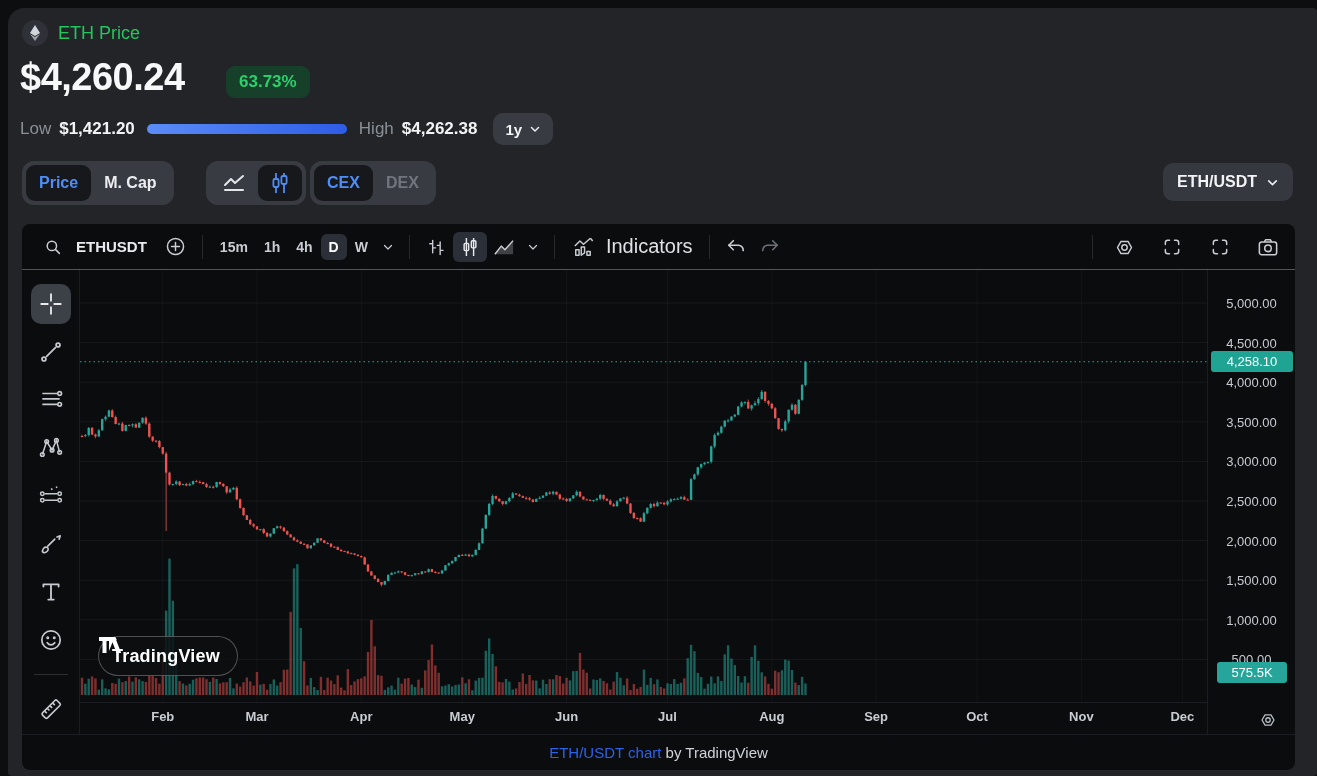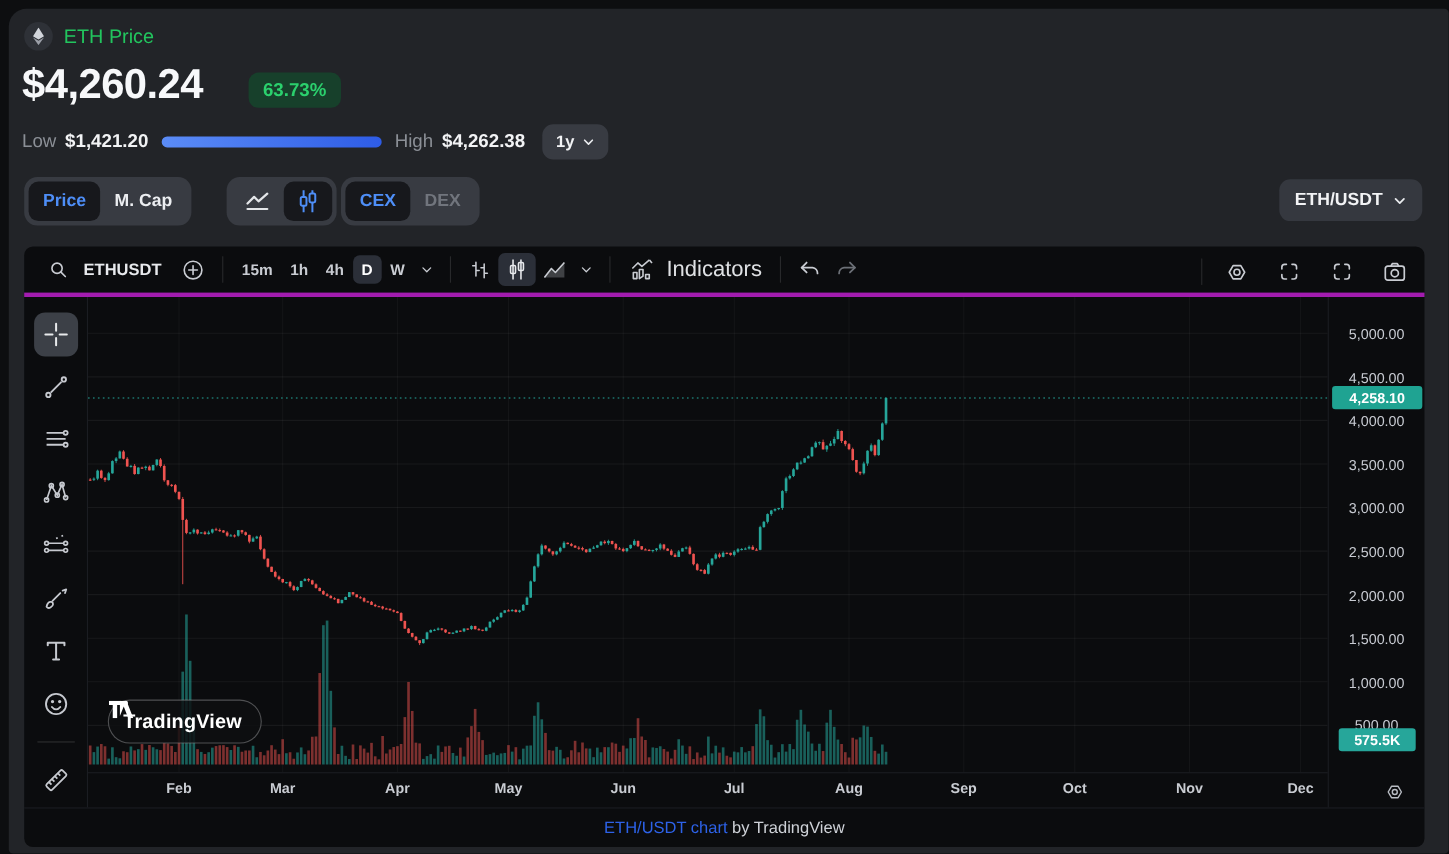--- a/index.html
+++ b/index.html
@@ -22,21 +22,21 @@
   .controls { position:absolute; left:0; top:153px; width:100%; height:46px;padding-left:19px; }
   .seg { position:absolute; display:flex; align-items:center; background:#383b42; border-radius:12px; padding:4px; height:44px; }
   .seg-btn { border:none; background:transparent; color:#eceef1; font-size:16px; font-weight:700; padding:0 13px; height:36px; border-radius:9px; display:flex; align-items:center; cursor:pointer; font-family:inherit; }
   .seg-btn.active { background:#17181c; }
   .seg-btn.blue { color:#4e8ef7; }
   .seg-btn.dim { color:#71757d; }
   .drop-pill { position:absolute; top:2px; height:38px; background:#35383f; border:none; border-radius:10px; color:#f2f3f5; font-size:16px; font-weight:700; display:flex; align-items:center; gap:9px; padding:0 14px; cursor:pointer; font-family:inherit; }
 
   
   .tv { position:absolute; left:14px; top:216px; width:1273px; height:546px; background:#0b0c0e; border-radius:8px; }
-  .tv-toolbar { position:relative; height:46px; border-bottom:4px solid #a21caf; display:flex; align-items:center; color:#c9ccd2; }
+  .tv-toolbar { position:relative; height:46px; border-bottom:1px solid #a21caf; display:flex; align-items:center; color:#c9ccd2; }
   .tb-item { display:flex; align-items:center; gap:6px; }
   .tb-sym { font-size:15px; font-weight:700; color:#e8eaed; }
   .tb-div { width:1px; height:24px; background:rgba(255,255,255,.12); margin:0 9px; }
   .tb-int { border:none; background:transparent; color:#c9ccd2; font-size:14px; font-weight:600; padding:5px 8px; border-radius:6px; cursor:pointer; font-family:inherit; }
   .tb-int.active { background:#2b2f38; color:#fff; }
   .tb-icon { width:34px; height:30px; border:none; background:transparent; border-radius:6px; display:flex; align-items:center; justify-content:center; color:#c9ccd2; cursor:pointer; }
   .tb-icon.active { background:#2b2f38; color:#e8eaed; }
   .tb-icon.dim { color:#6c7077; }
   .tb-text { font-size:20px; color:#dfe1e4; font-weight:500; }
   .tb-right { position:absolute; right:10px; top:0; height:46px; display:flex; align-items:center; gap:14px; }
@@ -49,21 +49,21 @@
 
   .chart-col { position:relative; width:1127px; }
   #pane { position:relative; width:1127px; height:432px; cursor:crosshair; }
   #pane svg { position:absolute; inset:0; }
   .watermark { position:absolute; left:18px; top:366px; height:40px; display:flex; align-items:center; gap:9px; padding:0 17px 0 13px; border:1px solid rgba(255,255,255,.28); border-radius:21px; background:rgba(14,15,17,.82); color:#fff; font-weight:700; font-size:18px; letter-spacing:.2px; cursor:pointer; }
   .time-axis { position:relative; height:32px; border-top:1px solid #1b1d22; cursor:ew-resize; }
   .t-lbl { position:absolute; top:6px; transform:translateX(-50%); font-size:13px; font-weight:600; color:#c9ccd2; }
 
   .price-axis { position:relative; width:88px; border-left:1px solid #1b1d22; cursor:ns-resize; }
   .p-lbl { position:absolute; left:0; width:100%; text-align:center; font-size:13px; color:#c7cad1; }
-  .p-tag { position:absolute; left:3px; width:82px; height:21px; border-radius:3px; display:flex; align-items:center; justify-content:center; font-size:13px; font-weight:700; color:#fff; }
+  .p-tag { position:absolute; left:3px; width:82px; height:21px; border-radius:3px; display:flex; align-items:center; justify-content:center; font-size:13px; font-weight:400; color:#fff; }
   .axis-gear { position:absolute; right:18px; bottom:5px; color:#b9bdc4; cursor:pointer; background:none; border:none; display:flex; }
 
   .tv-footer { height:35px; border-top:1px solid #1b1d22; display:flex; align-items:center; justify-content:center; font-size:15px; color:#cfd2d8; }
   .tv-footer a { color:#2d62e8; text-decoration:none; cursor:pointer; }
 
   svg.ic { display:block; }
 </style>
 </head>
 <body>
 

